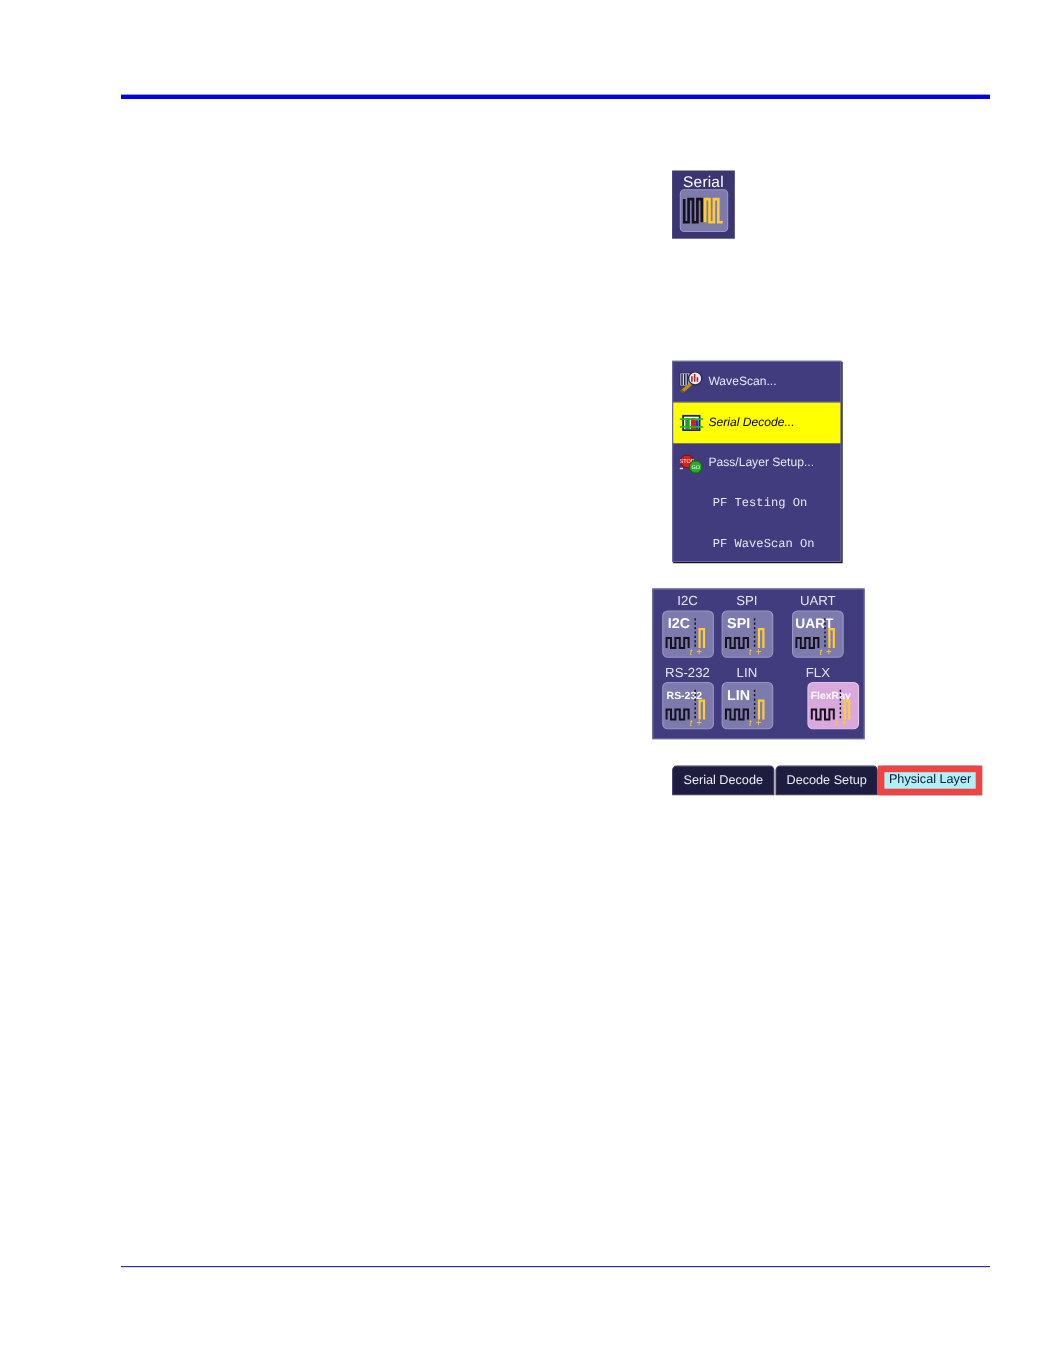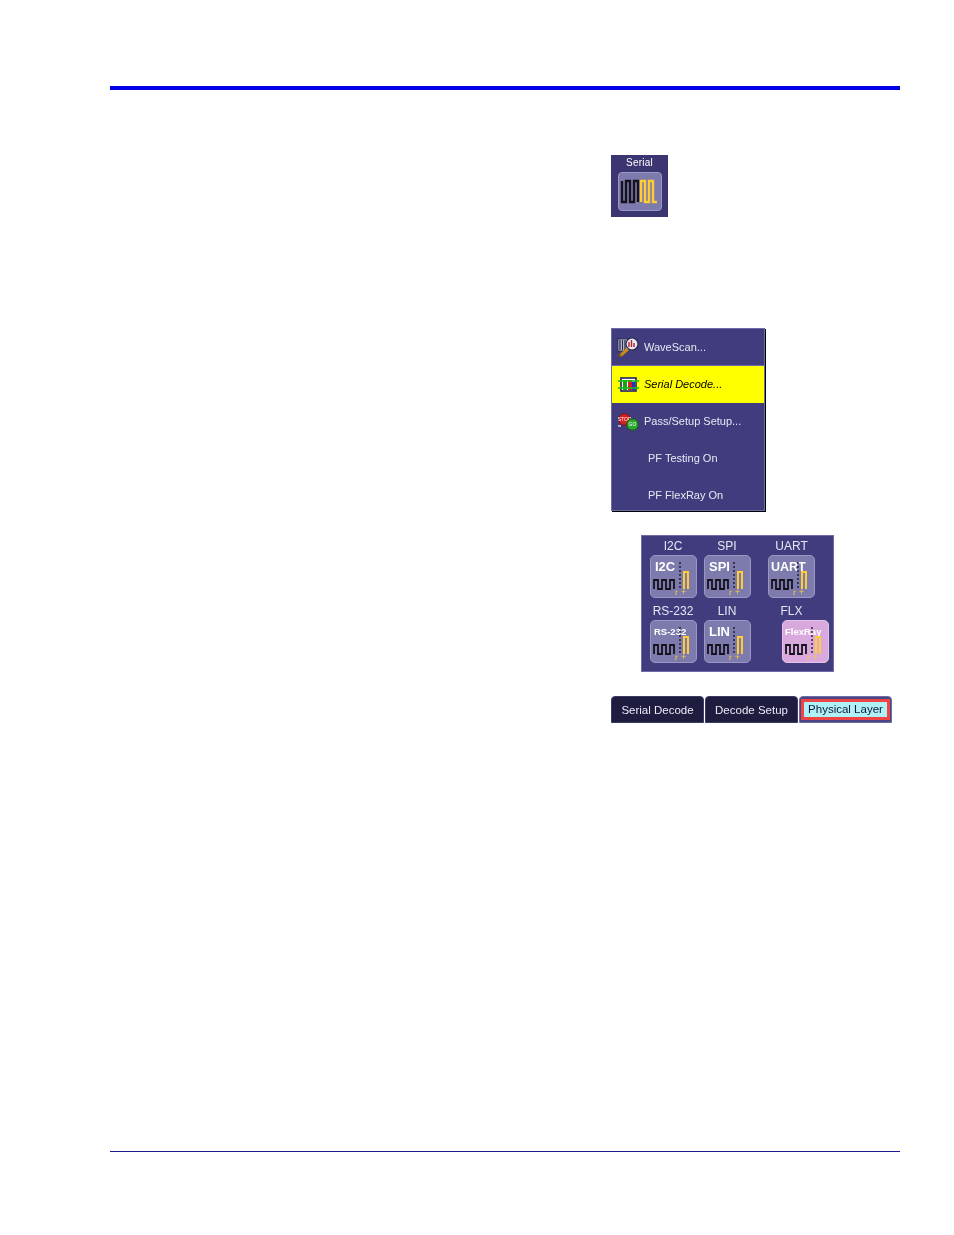--- a/index.html
+++ b/index.html
@@ -42,21 +42,21 @@
     height: 62px;
     background: #3b3672;
     box-sizing: border-box;
   }
   .serial-panel-label {
     position: absolute;
     left: 0;
     top: 2px;
     width: 57px;
     text-align: center;
-    font-size: 10px;
+    font-size: 14px;
     color: #ffffff;
     letter-spacing: 0.2px;
   }
   .serial-btn {
     position: absolute;
     left: 7px;
     top: 17px;
     width: 44px;
     height: 39px;
     background: #7d7aad;
@@ -103,27 +103,28 @@
     height: 22px;
     flex: 0 0 26px;
     margin-right: 2px;
     display: flex;
     align-items: center;
     justify-content: center;
   }
   .menu-item .mi-icon svg { display: block; }
   .menu-item.no-icon {
     padding-left: 36px;
+    font-family: Liberation Mono, monospace;
   }
   .menu-item .mi-label { line-height: 1; }
 
   
   .protocol-panel {
     position: absolute;
-    left: 641px;
+    left: 593px;
     top: 535px;
     width: 193px;
     height: 137px;
     background: #413c7d;
     border: 1px solid #6f6ba6;
     box-sizing: border-box;
     padding: 3px 4px;
   }
   .protocol-grid {
     display: grid;
@@ -190,21 +191,21 @@
   .tab.t3 {
     width: 93px;
     margin-left: 1px;
     background: #4a4585;
     border-color: #6f6ba6;
   }
   .tab.t3 .tab-label {
     background: #aef2f7;
     color: #14143a;
     padding: 1px 4px;
-    border: 3px solid #ef4444;
+    border: 6px solid #ef4444;
     line-height: 13px;
   }
 </style>
 </head>
 <body>
 
 <div class="rule-top"></div>
 <div class="rule-bottom"></div>
 
 <div class="serial-panel">
@@ -262,29 +263,29 @@
   <div class="menu-item">
     <span class="mi-icon">
       <svg width="24" height="20" viewBox="0 0 24 20">
         <polygon points="5,2 10,2 13,5 13,10 10,13 5,13 2,10 2,5" fill="#d42020" stroke="#8a1010" stroke-width="1"></polygon>
         <text x="7.5" y="9" font-size="5" fill="#ffffff" text-anchor="middle" font-family="Liberation Sans, sans-serif">STOP</text>
         <polygon points="13,7 18,7 21,10 21,15 18,18 13,18 10,15 10,10" fill="#2ba82b" stroke="#156015" stroke-width="1"></polygon>
         <text x="15.5" y="14" font-size="5" fill="#ffffff" text-anchor="middle" font-family="Liberation Sans, sans-serif">GO</text>
         <line x1="1" y1="14" x2="4" y2="14" stroke="#d8d8ea" stroke-width="1.4"></line>
       </svg>
     </span>
-    <span class="mi-label">Pass/Setup Setup...</span>
+    <span class="mi-label">Pass/Layer Setup...</span>
   </div>
 
   <div class="menu-item no-icon">
     <span class="mi-label">PF Testing On</span>
   </div>
 
   <div class="menu-item no-icon">
-    <span class="mi-label">PF FlexRay On</span>
+    <span class="mi-label">PF WaveScan On</span>
   </div>
 </div>
 
 <div class="protocol-panel">
   <div class="protocol-grid">
 
     <div class="proto-cell">
       <div class="proto-caption">I2C</div>
       <div class="proto-btn">
         <svg width="45" height="41" viewBox="0 0 45 41">

